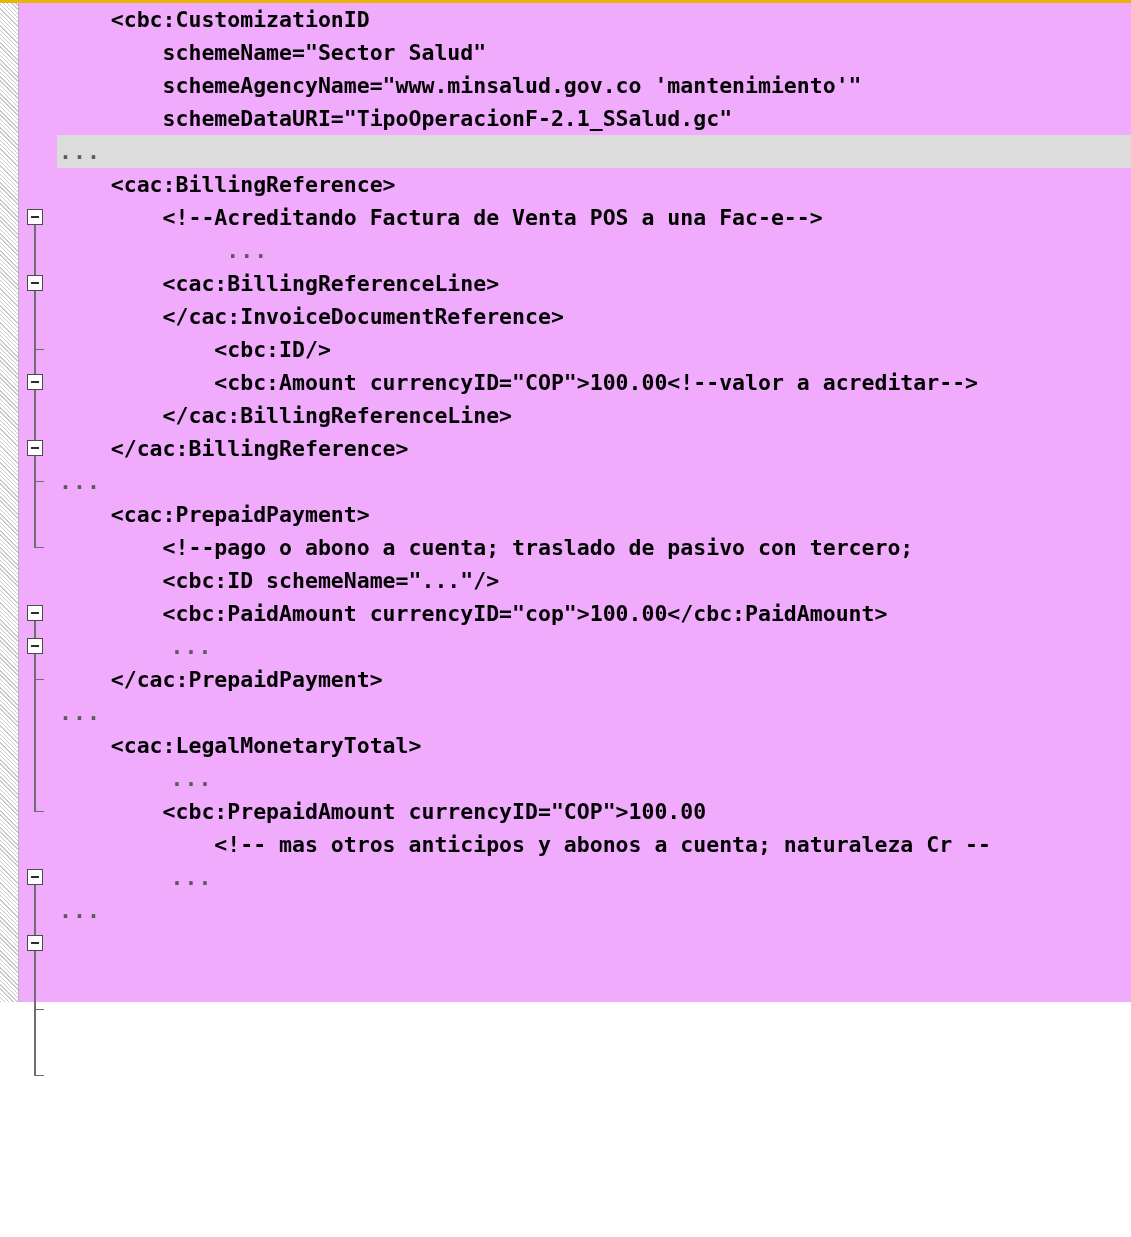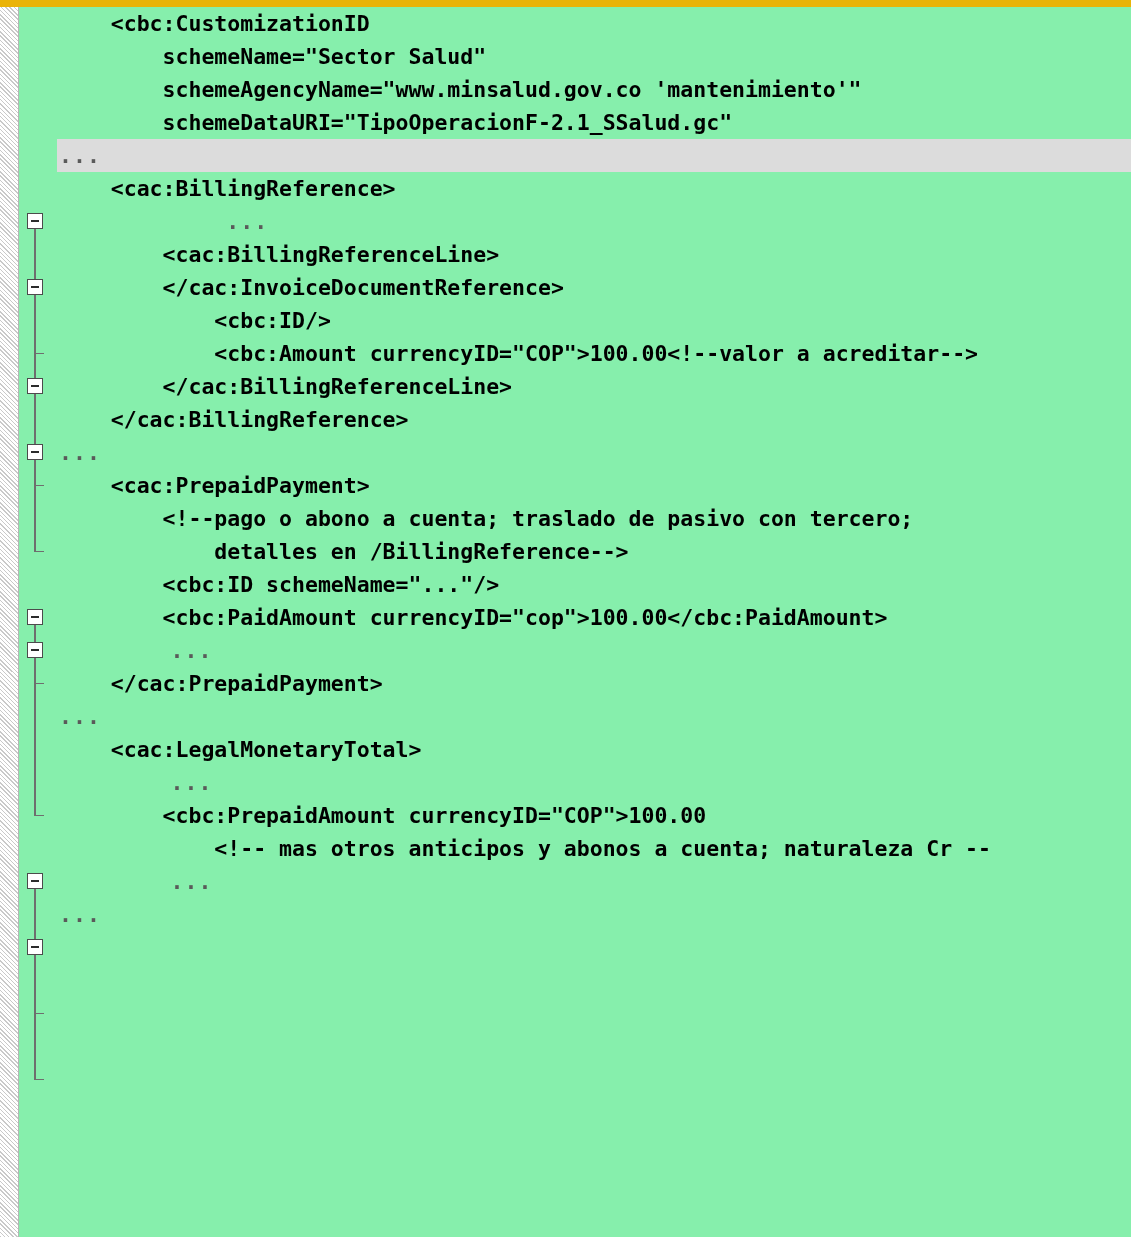--- a/index.html
+++ b/index.html
@@ -9,24 +9,24 @@
   }
   body {
     width: 1131px;
     height: 1237px;
     font-family: "DejaVu Sans Mono", "Liberation Mono", monospace;
     overflow: hidden;
   }
   #root {
     position: relative;
     width: 1131px;
-    height: 1237px;
+    height: 1002px;
     box-sizing: border-box;
-    border-top: 7px solid #eab308;
-    background: #86efac;
+    border-top: 3px solid #eab308;
+    background: #f0abfc;
   }
   
   .gutter-strip {
     position: absolute;
     left: 0;
     top: 0;
     width: 18px;
     height: 100%;
     background-color: #ffffff;
     background-image: repeating-linear-gradient(
@@ -251,31 +251,31 @@
       </div>
       <div class="fold" style="top: 1089px;"></div>
     </div>
   <div class="code-area" id="code-area">
       <div class="line"><span class="line-inner">    &lt;cbc:CustomizationID</span></div>
       <div class="line"><span class="line-inner">        schemeName="Sector Salud"</span></div>
       <div class="line"><span class="line-inner">        schemeAgencyName="www.minsalud.gov.co 'mantenimiento'"</span></div>
       <div class="line"><span class="line-inner">        schemeDataURI="TipoOperacionF-2.1_SSalud.gc"</span></div>
       <div class="line highlight"><span class="line-inner dots">...</span></div>
       <div class="line"><span class="line-inner">    &lt;cac:BillingReference&gt;</span></div>
+      <div class="line"><span class="line-inner">        &lt;!--Acreditando Factura de Venta POS a una Fac-e--&gt;</span></div>
       <div class="line"><span class="line-inner dots">            ...</span></div>
       <div class="line"><span class="line-inner">        &lt;cac:BillingReferenceLine&gt;</span></div>
       <div class="line"><span class="line-inner">        &lt;/cac:InvoiceDocumentReference&gt;</span></div>
       <div class="line"><span class="line-inner">            &lt;cbc:ID/&gt;</span></div>
       <div class="line"><span class="line-inner">            &lt;cbc:Amount currencyID="COP"&gt;100.00&lt;!--valor a acreditar--&gt;</span></div>
       <div class="line"><span class="line-inner">        &lt;/cac:BillingReferenceLine&gt;</span></div>
       <div class="line"><span class="line-inner">    &lt;/cac:BillingReference&gt;</span></div>
       <div class="line"><span class="line-inner dots">...</span></div>
       <div class="line"><span class="line-inner">    &lt;cac:PrepaidPayment&gt;</span></div>
       <div class="line"><span class="line-inner">        &lt;!--pago o abono a cuenta; traslado de pasivo con tercero;</span></div>
-      <div class="line"><span class="line-inner">            detalles en /BillingReference--&gt;</span></div>
       <div class="line"><span class="line-inner">        &lt;cbc:ID schemeName="..."/&gt;</span></div>
       <div class="line"><span class="line-inner">        &lt;cbc:PaidAmount currencyID="cop"&gt;100.00&lt;/cbc:PaidAmount&gt;</span></div>
       <div class="line"><span class="line-inner dots">        ...</span></div>
       <div class="line"><span class="line-inner">    &lt;/cac:PrepaidPayment&gt;</span></div>
       <div class="line"><span class="line-inner dots">...</span></div>
       <div class="line"><span class="line-inner">    &lt;cac:LegalMonetaryTotal&gt;</span></div>
       <div class="line"><span class="line-inner dots">        ...</span></div>
       <div class="line"><span class="line-inner">        &lt;cbc:PrepaidAmount currencyID="COP"&gt;100.00</span></div>
       <div class="line"><span class="line-inner">            &lt;!-- mas otros anticipos y abonos a cuenta; naturaleza Cr --</span></div>
       <div class="line"><span class="line-inner dots">        ...</span></div>

